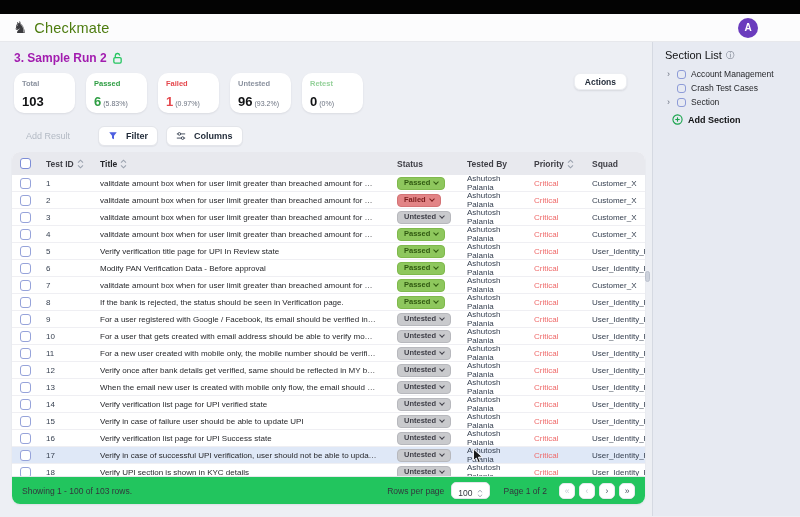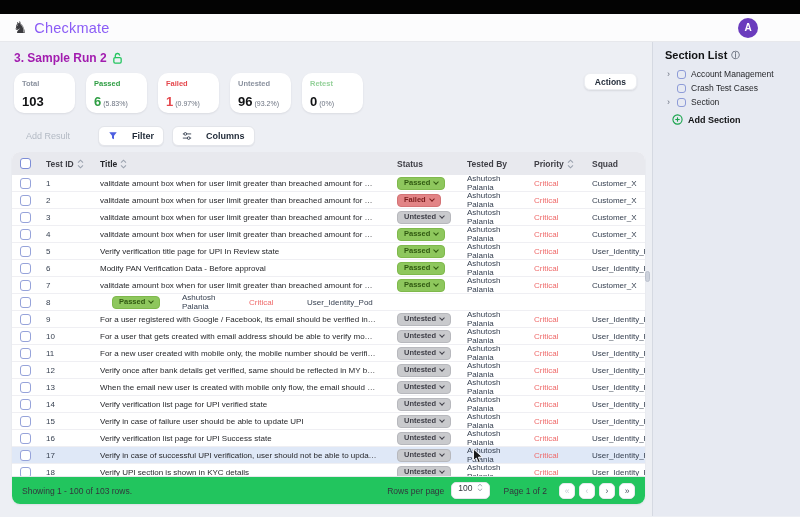--- a/index.html
+++ b/index.html
@@ -2,45 +2,45 @@
 <html><head>
 <meta charset="utf-8">
 <style>
   *{box-sizing:border-box;margin:0;padding:0}
   html,body{width:800px;height:517px;overflow:hidden}
   body{font-family:"Liberation Sans",sans-serif;background:#edeff4;position:relative}
 
   .topbar{height:14px;background:#030303}
   .appbar{height:28px;background:#fcfcfd;border-bottom:1px solid #e7e8ec;display:flex;align-items:center;padding:0 42px 0 13px}
   .logo{font-size:16px;color:#3a3a3e;margin-right:7px;line-height:1}
-  .appname{font-size:14.5px;font-weight:500;color:#8b5cf6;letter-spacing:.2px}
+  .appname{font-size:14.5px;font-weight:500;color:#4d7c0f;letter-spacing:.2px}
   .avatar{margin-left:auto;width:20px;height:20px;border-radius:50%;background:#6a3bbd;color:#fff;font-size:10px;font-weight:600;display:flex;align-items:center;justify-content:center}
 
   .content{display:flex;height:474px}
   .main{width:652px;position:relative}
   .sidebar{flex:1;background:#e7eaf2;border-left:1px solid #d5d9e2;padding:7px 12px}
 
   .page-title{display:flex;align-items:center;gap:5px;margin:9px 0 0 14px;font-size:12px;font-weight:600;color:#a21caf}
   .cards-row{display:flex;gap:11px;margin:8px 0 0 14px}
   .stat-card{width:61px;height:40px;background:#fff;border-radius:10px;box-shadow:0 1px 2px rgba(20,24,40,.09);padding:6px 8px}
   .stat-label{font-size:7.5px;font-weight:700;color:#8a919e;margin-bottom:6px}
   .stat-label.green{color:#2f9e44}.stat-label.red{color:#e5484d}.stat-label.lightgreen{color:#95d19a}
   .stat-value-row{display:flex;align-items:baseline}
   .stat-value{font-size:13px;font-weight:700;color:#111214}
   .stat-value.green{color:#2f9e44}.stat-value.red{color:#e5484d}
   .stat-pct{font-size:7px;color:#6b7280;margin-left:2px}
-  .actions-btn{position:absolute;top:31px;right:15px;height:17px;background:#fff;border:1px solid #eceef2;border-radius:6px;box-shadow:0 1px 2px rgba(20,24,40,.1);font-size:8.5px;font-weight:600;color:#1f2937;padding:0 10px;display:flex;align-items:center;cursor:pointer}
+  .actions-btn{position:absolute;top:31px;right:25px;height:17px;background:#fff;border:1px solid #eceef2;border-radius:6px;box-shadow:0 1px 2px rgba(20,24,40,.1);font-size:8.5px;font-weight:600;color:#1f2937;padding:0 10px;display:flex;align-items:center;cursor:pointer}
 
   .search-row{display:flex;align-items:center;margin:13px 12px 0 14px}
   .search-box{flex:1;max-width:464px;height:20px;background:#fff;border:1px solid #e3e5ea;border-radius:10px;display:flex;align-items:center;padding:0 5px 0 8px;gap:5px}
   .search-box input{border:0;outline:0;flex:1;font-size:8.5px;color:#374151;background:transparent;font-family:inherit}
   .search-box input::placeholder{color:#9aa1ac}
   .kbd{border:1px solid #d8dbe2;border-bottom-width:2px;border-radius:4px;font-size:7.5px;color:#9aa1ac;padding:0 5px;height:13px;line-height:11px;background:#fbfbfc}
   .add-result{font-size:9px;color:#b3bac4;margin:0 20px 0 12px;font-weight:500}
-  .btn{height:20px;background:#fff;border:1px solid #e3e5ea;border-radius:6px;display:flex;align-items:center;gap:14px;padding:0 9px;font-size:9px;color:#1f2937;font-weight:600;box-shadow:0 1px 1px rgba(20,24,40,.05);margin-left:8px;cursor:pointer}
+  .btn{height:20px;background:#fff;border:1px solid #e3e5ea;border-radius:6px;display:flex;align-items:center;gap:8px;padding:0 9px;font-size:9px;color:#1f2937;font-weight:600;box-shadow:0 1px 1px rgba(20,24,40,.05);margin-left:8px;cursor:pointer}
 
   .table-card{margin:6px 12px 0 12px;width:633px;height:352px;background:#fff;border-radius:8px;box-shadow:0 1px 2px rgba(20,24,40,.07);overflow:hidden;display:flex;flex-direction:column}
   .thead{height:23px;background:#e8e9ee;display:flex;align-items:center;font-size:8.5px;font-weight:700;color:#3f3f46;flex:none}
   .hcell{display:flex;align-items:center;gap:3px}
   .tbody{height:301px;overflow:hidden}
   .trow{height:17px;display:flex;align-items:center;border-bottom:1px solid #efeff3;font-size:8px;color:#374151;background:#fff;cursor:pointer}
   .trow.highlighted{background:#dfe8f7}
   .col-check{width:26px;display:flex;justify-content:center;flex:none}
   .col-id{width:62px;padding-left:8px;flex:none}
   .col-title{flex:1;padding-right:8px;white-space:nowrap;overflow:hidden;text-overflow:ellipsis;color:#26272b}
@@ -54,27 +54,27 @@
   .badge{display:inline-flex;align-items:center;gap:4px;height:13px;padding:0 6px;border-radius:4px;font-size:7.5px;font-weight:700;cursor:pointer;line-height:1}
   .badge.passed{background:#8ec75d;color:#305911;border:1px solid #7fb94c}
   .badge.failed{background:#e28486;color:#7a1c1c;border:1px solid #d47376}
   .badge.untested{background:#c9cacd;color:#404049;border:1px solid #b7b8bd}
   .chev{width:4px;height:4px;border-right:1.2px solid currentColor;border-bottom:1.2px solid currentColor;transform:rotate(45deg);display:inline-block;margin-bottom:2px}
   .sort-icon{display:inline-flex;cursor:pointer}
 
   .tfoot{height:28px;border-top:1px solid #e7e8ec;display:flex;align-items:center;padding:0 10px;font-size:8.5px;color:#33363d;background:#22c55e;flex:none}
   .tfoot-right{margin-left:auto;display:flex;align-items:center}
   .rpp-label{color:#33363d;font-weight:500}
-  .rpp-box{display:flex;align-items:flex-start;gap:4px;border:1px solid #e3e5ea;border-radius:5px;height:17px;padding:0 6px;background:#fff;font-size:8.5px;margin:0 14px 0 7px;cursor:pointer;box-shadow:0 1px 1px rgba(20,24,40,.04)}
+  .rpp-box{display:flex;align-items:flex-end;gap:4px;border:1px solid #e3e5ea;border-radius:5px;height:17px;padding:0 6px;background:#fff;font-size:8.5px;margin:0 14px 0 7px;cursor:pointer;box-shadow:0 1px 1px rgba(20,24,40,.04)}
   .page-info{font-weight:500;margin-right:12px}
   .pagination{display:flex;gap:4px}
   .page-btn{width:16px;height:16px;border:1px solid #e7e9ee;border-radius:5px;background:#fff;display:flex;align-items:center;justify-content:center;font-size:8.5px;color:#4b5563;box-shadow:0 1px 1px rgba(20,24,40,.05);cursor:pointer;font-family:inherit;padding:0}
   .page-btn.disabled{color:#c6cbd4}
 
-  .sb-title{display:flex;align-items:center;gap:4px;font-size:11px;font-weight:700;color:#111214}
+  .sb-title{display:flex;align-items:center;gap:4px;font-size:11px;font-weight:400;color:#111214}
   .info{font-size:8.5px;color:#6b7280;line-height:1}
   .sb-tree{margin-top:7px;display:flex;flex-direction:column;gap:2px}
   .sb-item{display:flex;align-items:center;gap:5px;height:12px;font-size:8.5px;color:#26272b;cursor:pointer}
   .sb-chevron{width:7px;font-size:9px;color:#6b7280;text-align:center;line-height:1}
   .sb-cbx{width:9px;height:9px;border:1.5px solid #8d9bd8;border-radius:3px;background:transparent;display:inline-block;flex:none;cursor:pointer}
   .add-section{display:flex;align-items:center;gap:5px;margin-top:6px;margin-left:7px;font-size:9px;font-weight:600;color:#111214;cursor:pointer}
 
   .grip{position:absolute;left:645px;top:271px;width:5px;height:11px;background:#cdd2dc;border-radius:2.5px;border:1px solid #bcc2ce}
   .cursor{position:absolute;left:472px;top:448px;z-index:99;pointer-events:none}
 </style>
@@ -296,20 +296,21 @@
               </span></div>
             <div class="col-tested">Ashutosh Palania</div>
             <div class="col-priority priority-critical">Critical</div>
             <div class="col-squad">Customer_X</div>
           </div>
           <div class="trow">
             <div class="col-check">
               <span class="cbx"></span>
             </div>
             <div class="col-id">8</div>
+            <div class="col-title">If the bank is rejected, the status should be seen in Verification page.</div>
             <div class="col-status"><span class="badge passed">
                 <span>Passed</span>
                 <span class="chev"></span>
               </span></div>
             <div class="col-tested">Ashutosh Palania</div>
             <div class="col-priority priority-critical">Critical</div>
             <div class="col-squad">User_Identity_Pod</div>
           </div>
           <div class="trow">
             <div class="col-check">

